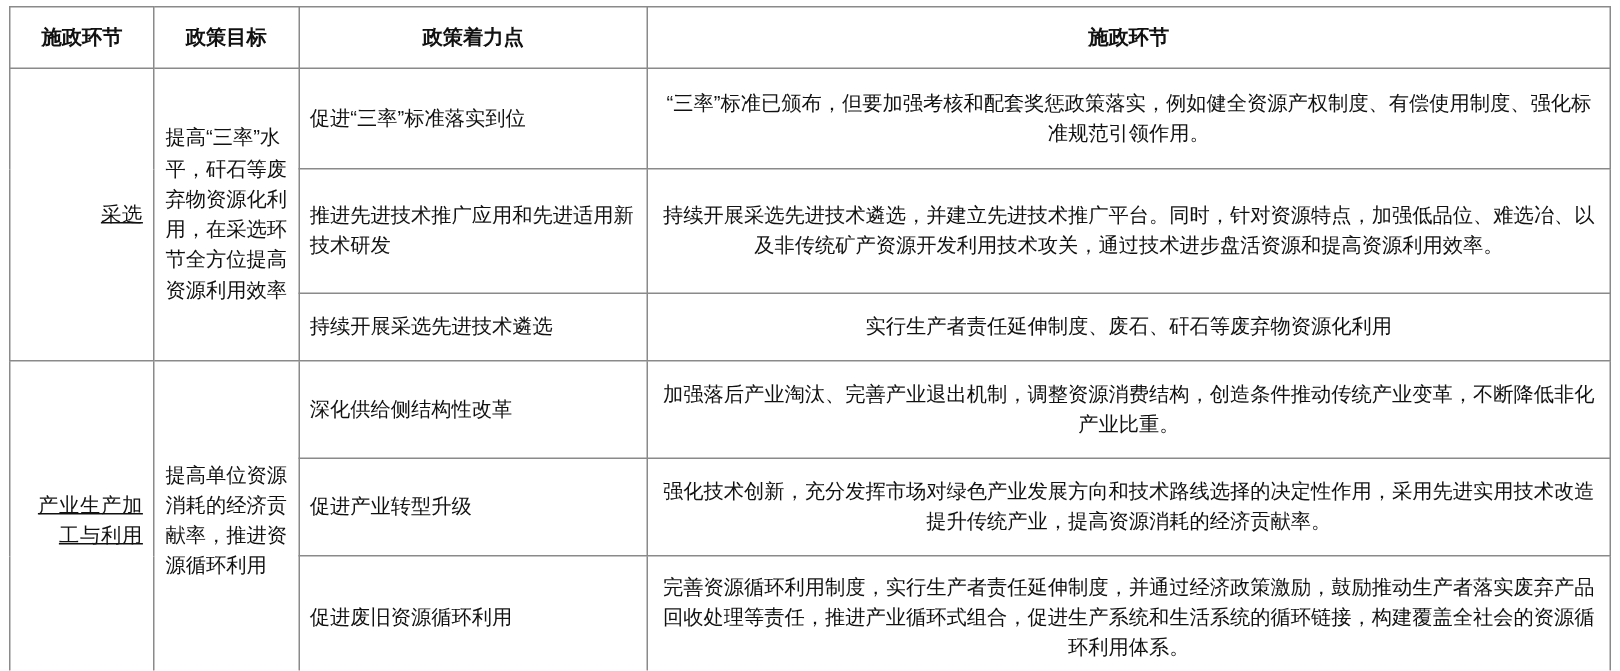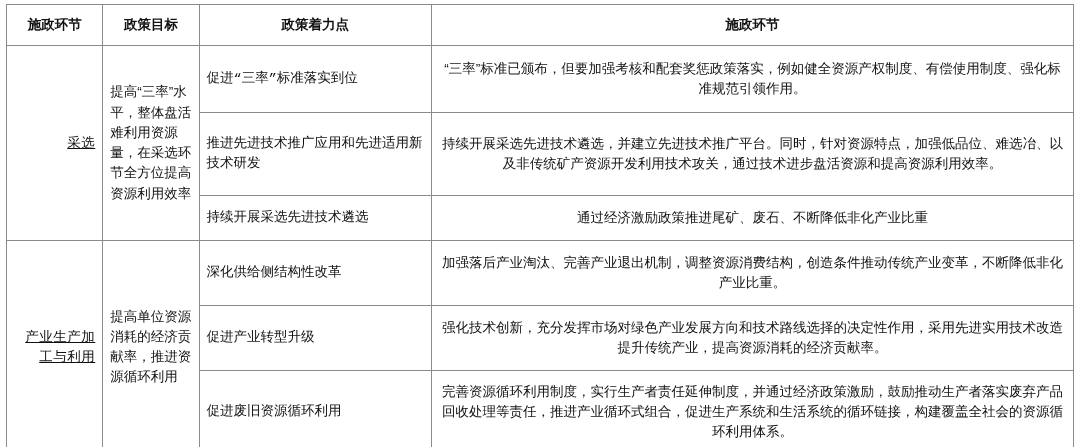--- a/index.html
+++ b/index.html
@@ -55,21 +55,20 @@
   }
   td.cell-goal {
     text-align: left;
     font-size: 14px;
     line-height: 1.55;
   }
   td.cell-focus {
     text-align: left;
     font-size: 14px;
     line-height: 1.55;
-    font-family: Liberation Mono, monospace;
   }
   td.cell-points {
     text-align: center;
     font-size: 13.5px;
     line-height: 1.62;
   }
   tr.r1 td.cell-points { height: 56px; }
   tr.r2 td.cell-points { height: 72px; }
   tr.r3 td.cell-points { height: 34px; }
   tr.r4 td.cell-points { height: 54px; }
@@ -91,31 +90,31 @@
       <tr>
         <th>施政环节</th>
         <th>政策目标</th>
         <th>政策着力点</th>
         <th>施政环节</th>
       </tr>
     </thead>
     <tbody>
       <tr class="r1">
         <td class="cell-link" rowspan="3">采选</td>
-        <td class="cell-goal" rowspan="3">提高“三率”水平，整体盘活难利用资源量，在采选环节全方位提高资源利用效率</td>
+        <td class="cell-goal" rowspan="3">提高“三率”水平，矸石等废弃物资源化利用，在采选环节全方位提高资源利用效率</td>
         <td class="cell-focus">促进“三率”标准落实到位</td>
         <td class="cell-points">“三率”标准已颁布，但要加强考核和配套奖惩政策落实，例如健全资源产权制度、有偿使用制度、强化标准规范引领作用。</td>
       </tr>
       <tr class="r2">
         <td class="cell-focus">推进先进技术推广应用和先进适用新技术研发</td>
         <td class="cell-points">持续开展采选先进技术遴选，并建立先进技术推广平台。同时，针对资源特点，加强低品位、难选冶、以及非传统矿产资源开发利用技术攻关，通过技术进步盘活资源和提高资源利用效率。</td>
       </tr>
       <tr class="r3">
         <td class="cell-focus">持续开展采选先进技术遴选</td>
-        <td class="cell-points">通过经济激励政策推进尾矿、废石、不断降低非化产业比重</td>
+        <td class="cell-points">实行生产者责任延伸制度、废石、矸石等废弃物资源化利用</td>
       </tr>
 
       <tr class="r4">
         <td class="cell-link" rowspan="3">产业生产加工与利用</td>
         <td class="cell-goal" rowspan="3">提高单位资源消耗的经济贡献率，推进资源循环利用</td>
         <td class="cell-focus">深化供给侧结构性改革</td>
         <td class="cell-points">加强落后产业淘汰、完善产业退出机制，调整资源消费结构，创造条件推动传统产业变革，不断降低非化产业比重。</td>
       </tr>
       <tr class="r5">
         <td class="cell-focus">促进产业转型升级</td>

